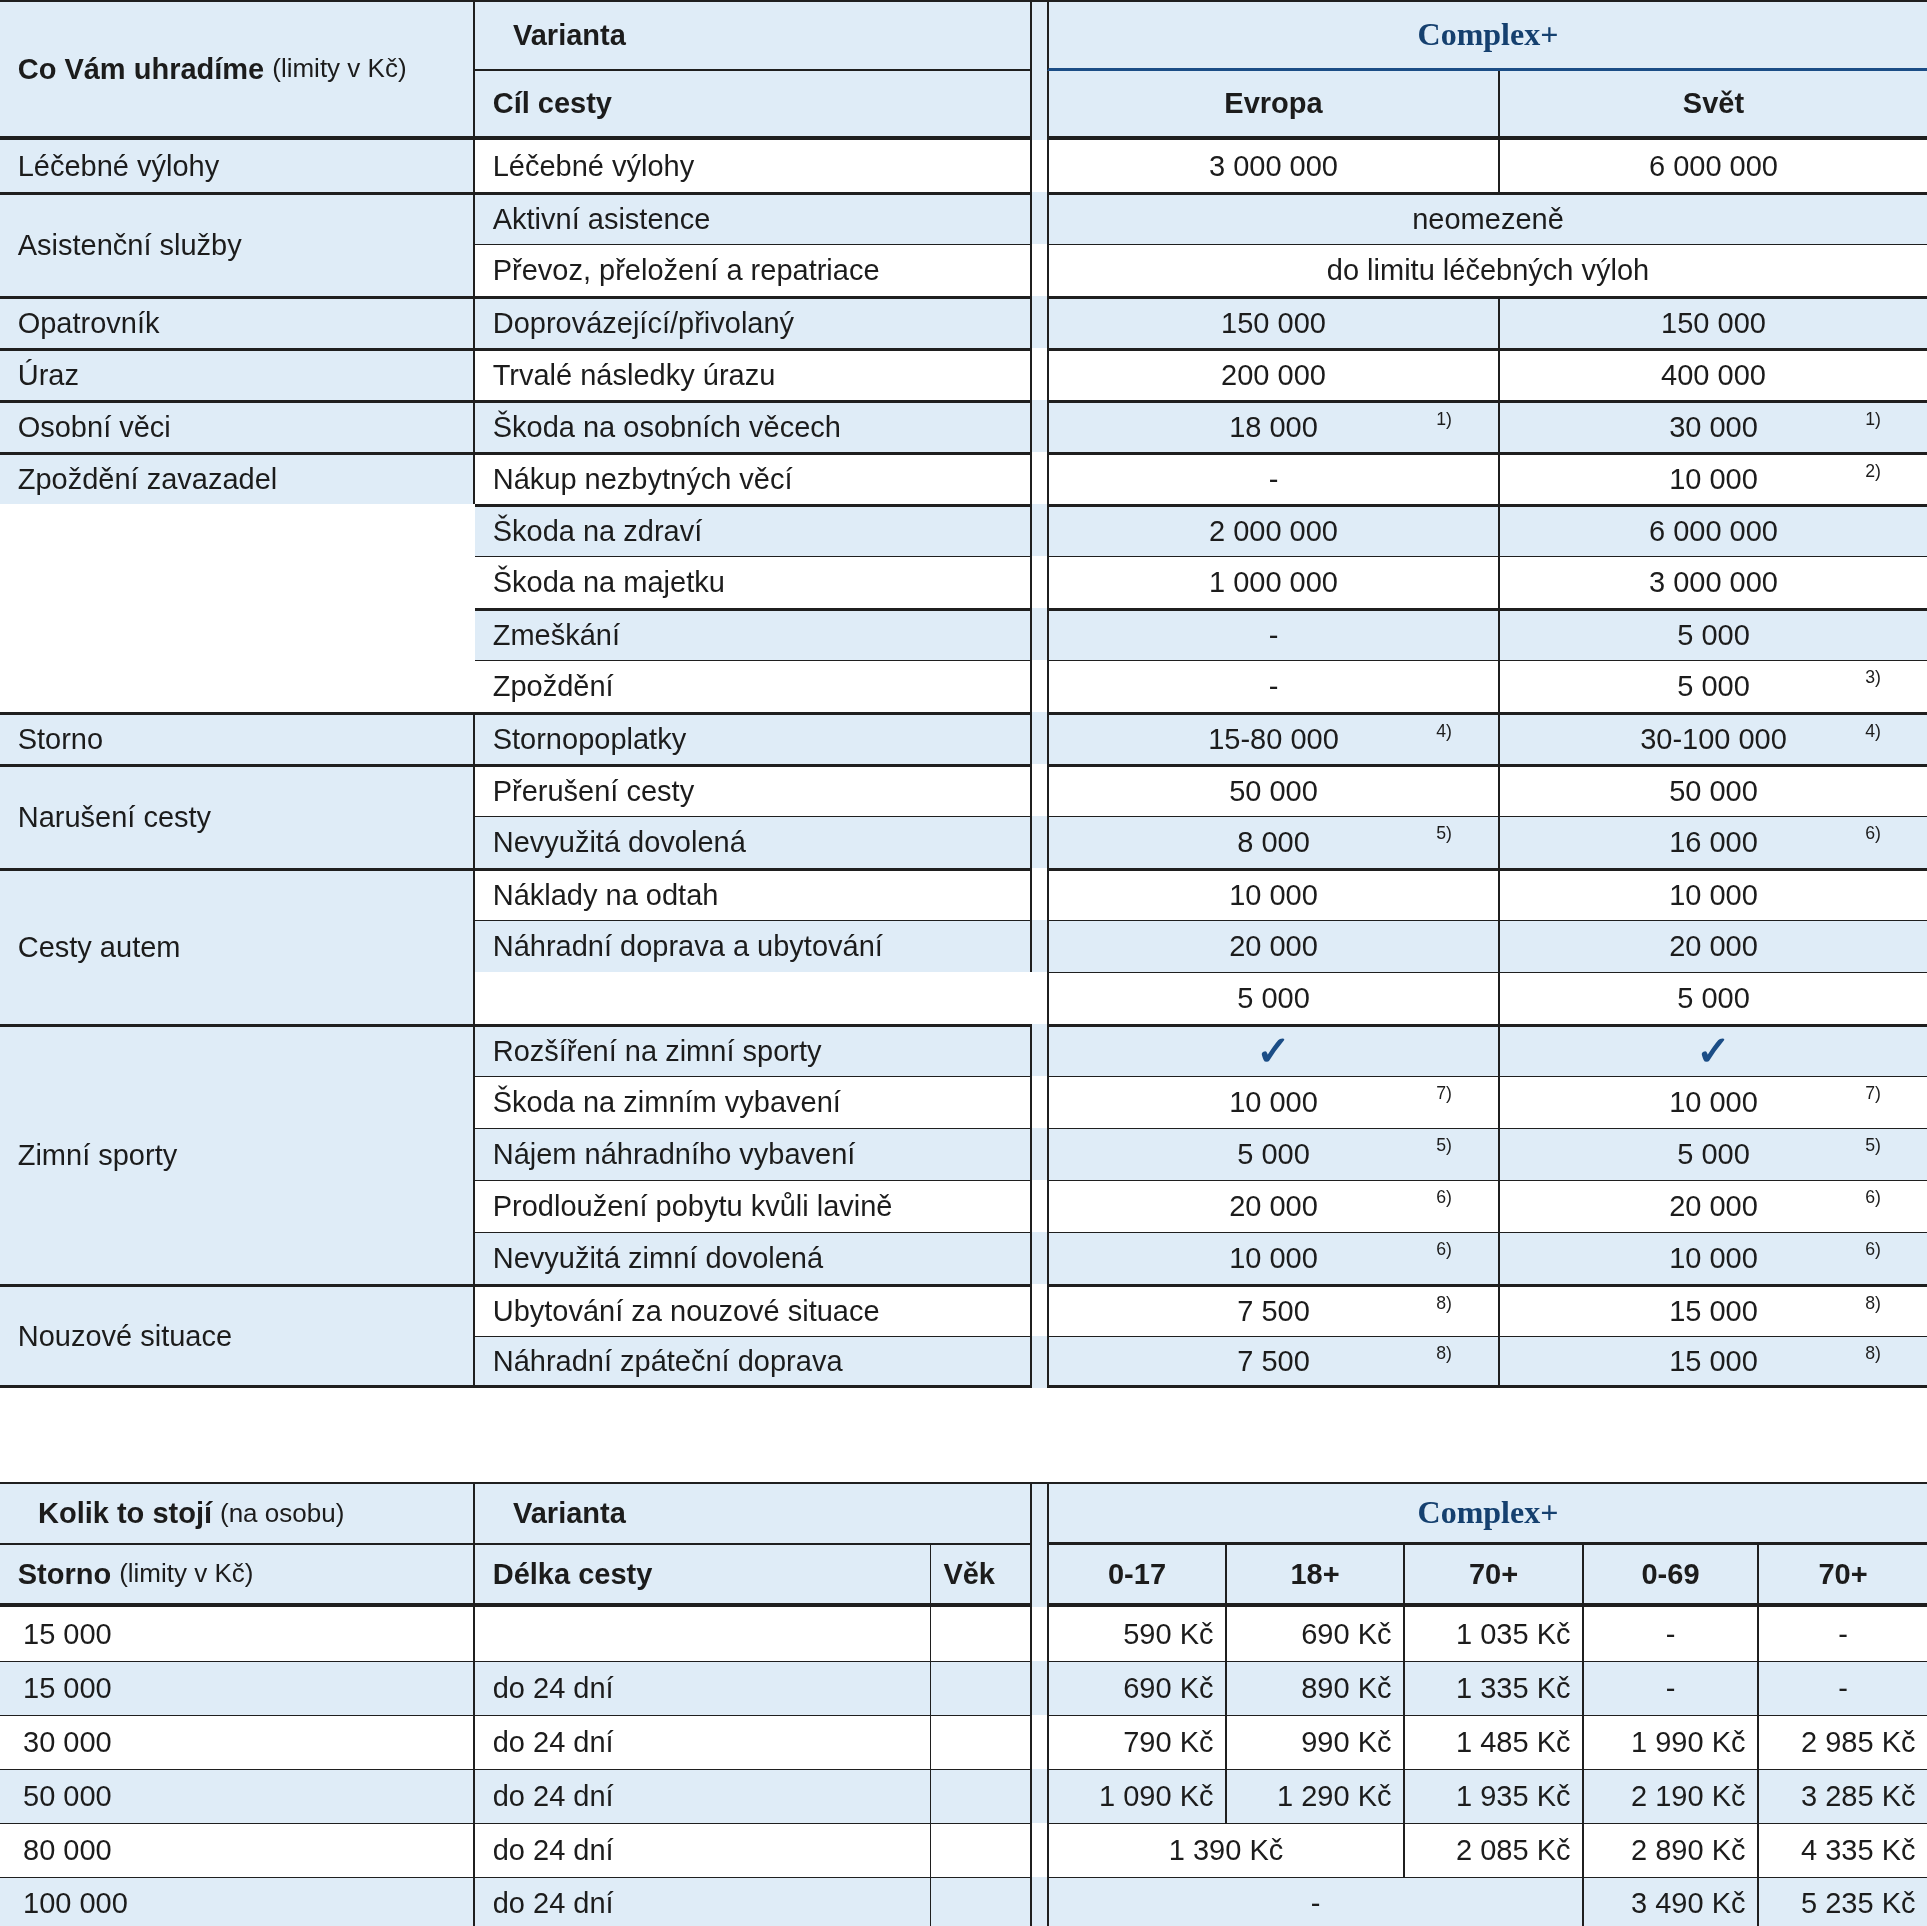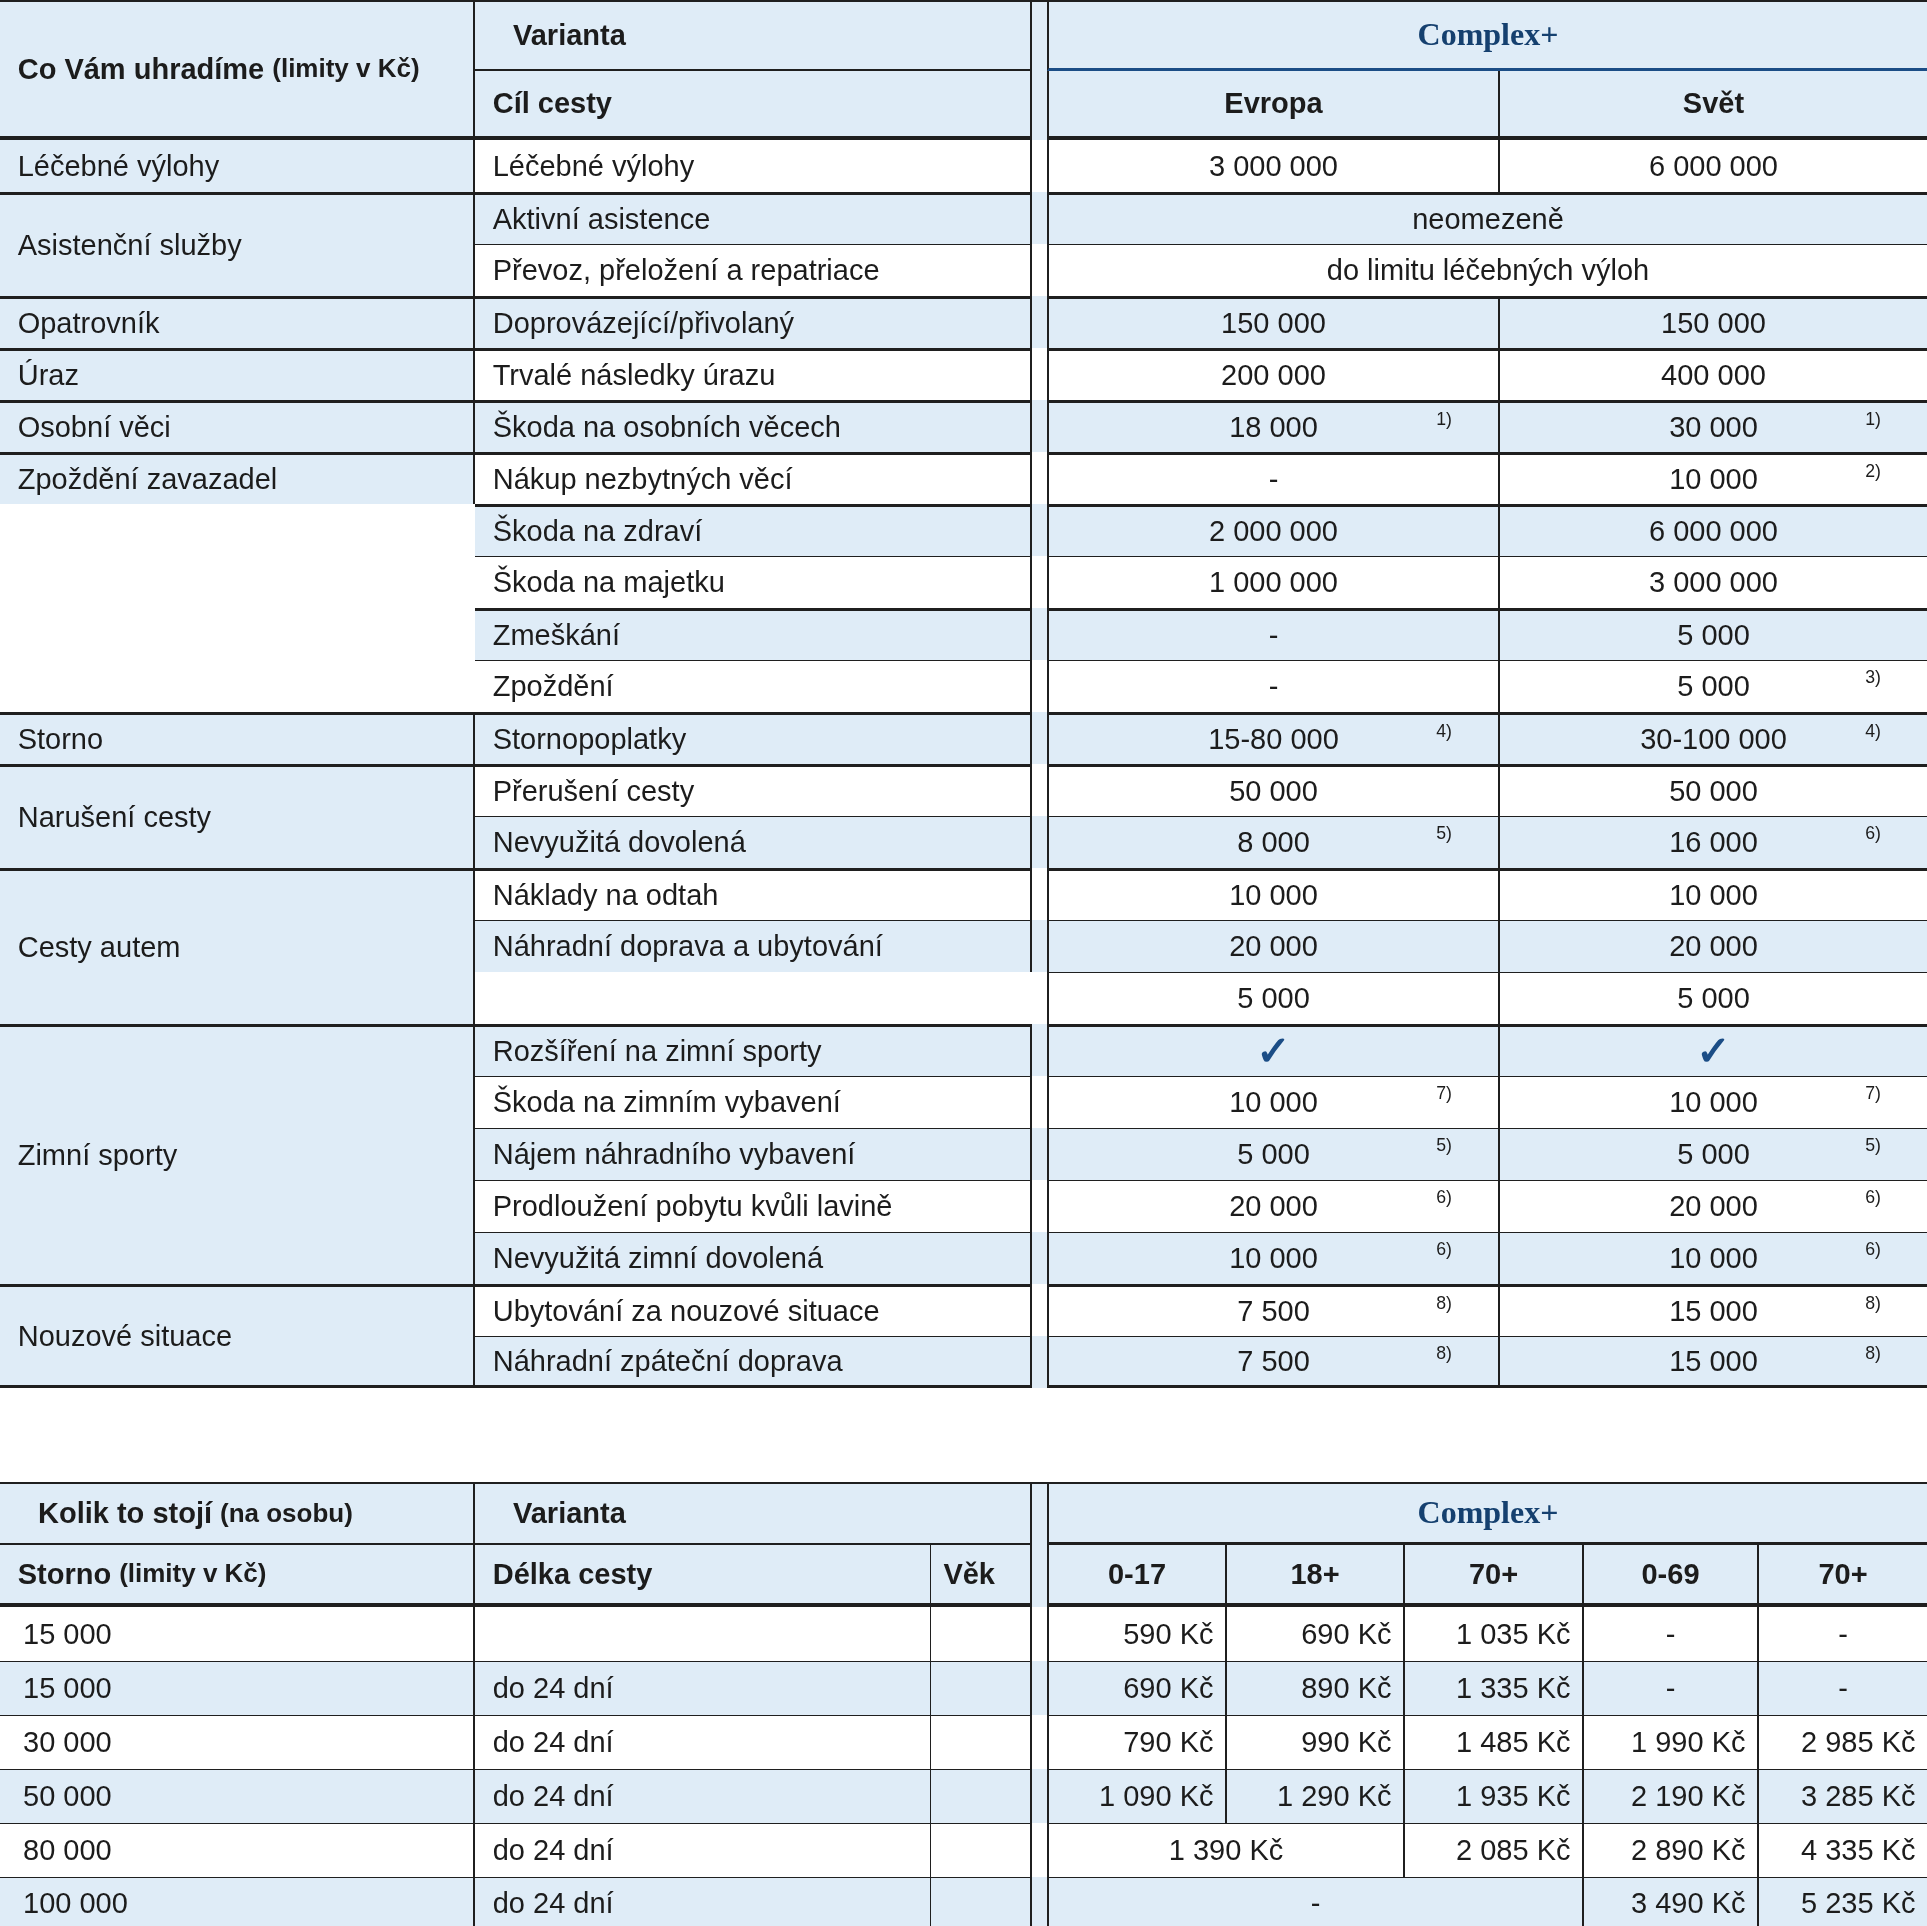--- a/index.html
+++ b/index.html
@@ -20,21 +20,21 @@
   .br3{border-right:2.7px solid #1f1f1f;}
   .bl3{border-left:2.7px solid #1f1f1f;}
   .bl2{border-left:1.8px solid #1f1f1f;}
   .bt2{border-top:1.8px solid #1f1f1f;}
   .bt4{border-top:3.5px solid #1f1f1f;}
   .bb3{border-bottom:2.7px solid #1f1f1f;padding-left:38px;}
   .bb5{border-bottom:4.4px solid #1f1f1f;}
   .bb4{border-bottom:3.5px solid #1f1f1f;}
   .bbnavy{border-bottom:3.5px solid #1b4d86;}
   .serif{font-family:"Liberation Serif", serif;font-weight:bold;font-size:32px;color:#15406f;justify-content:center;}
-  .note{font-weight:bold;font-size:26px;margin-left:8px;}
+  .note{font-weight:normal;font-size:26px;margin-left:8px;}
   .val{position:relative;justify-content:center;}
   .sup{position:absolute;right:46px;top:7px;font-size:17.7px;color:#1c1c1c;}
   .chkmark{color:#1b4d86;font-size:41px;font-weight:bold;}
 </style>
 </head>
 <body>
 
 <div id="t1" class="tbl">
 
   <div class="c blue pl br3 bb5" style="grid-area:1/1/3/2">

